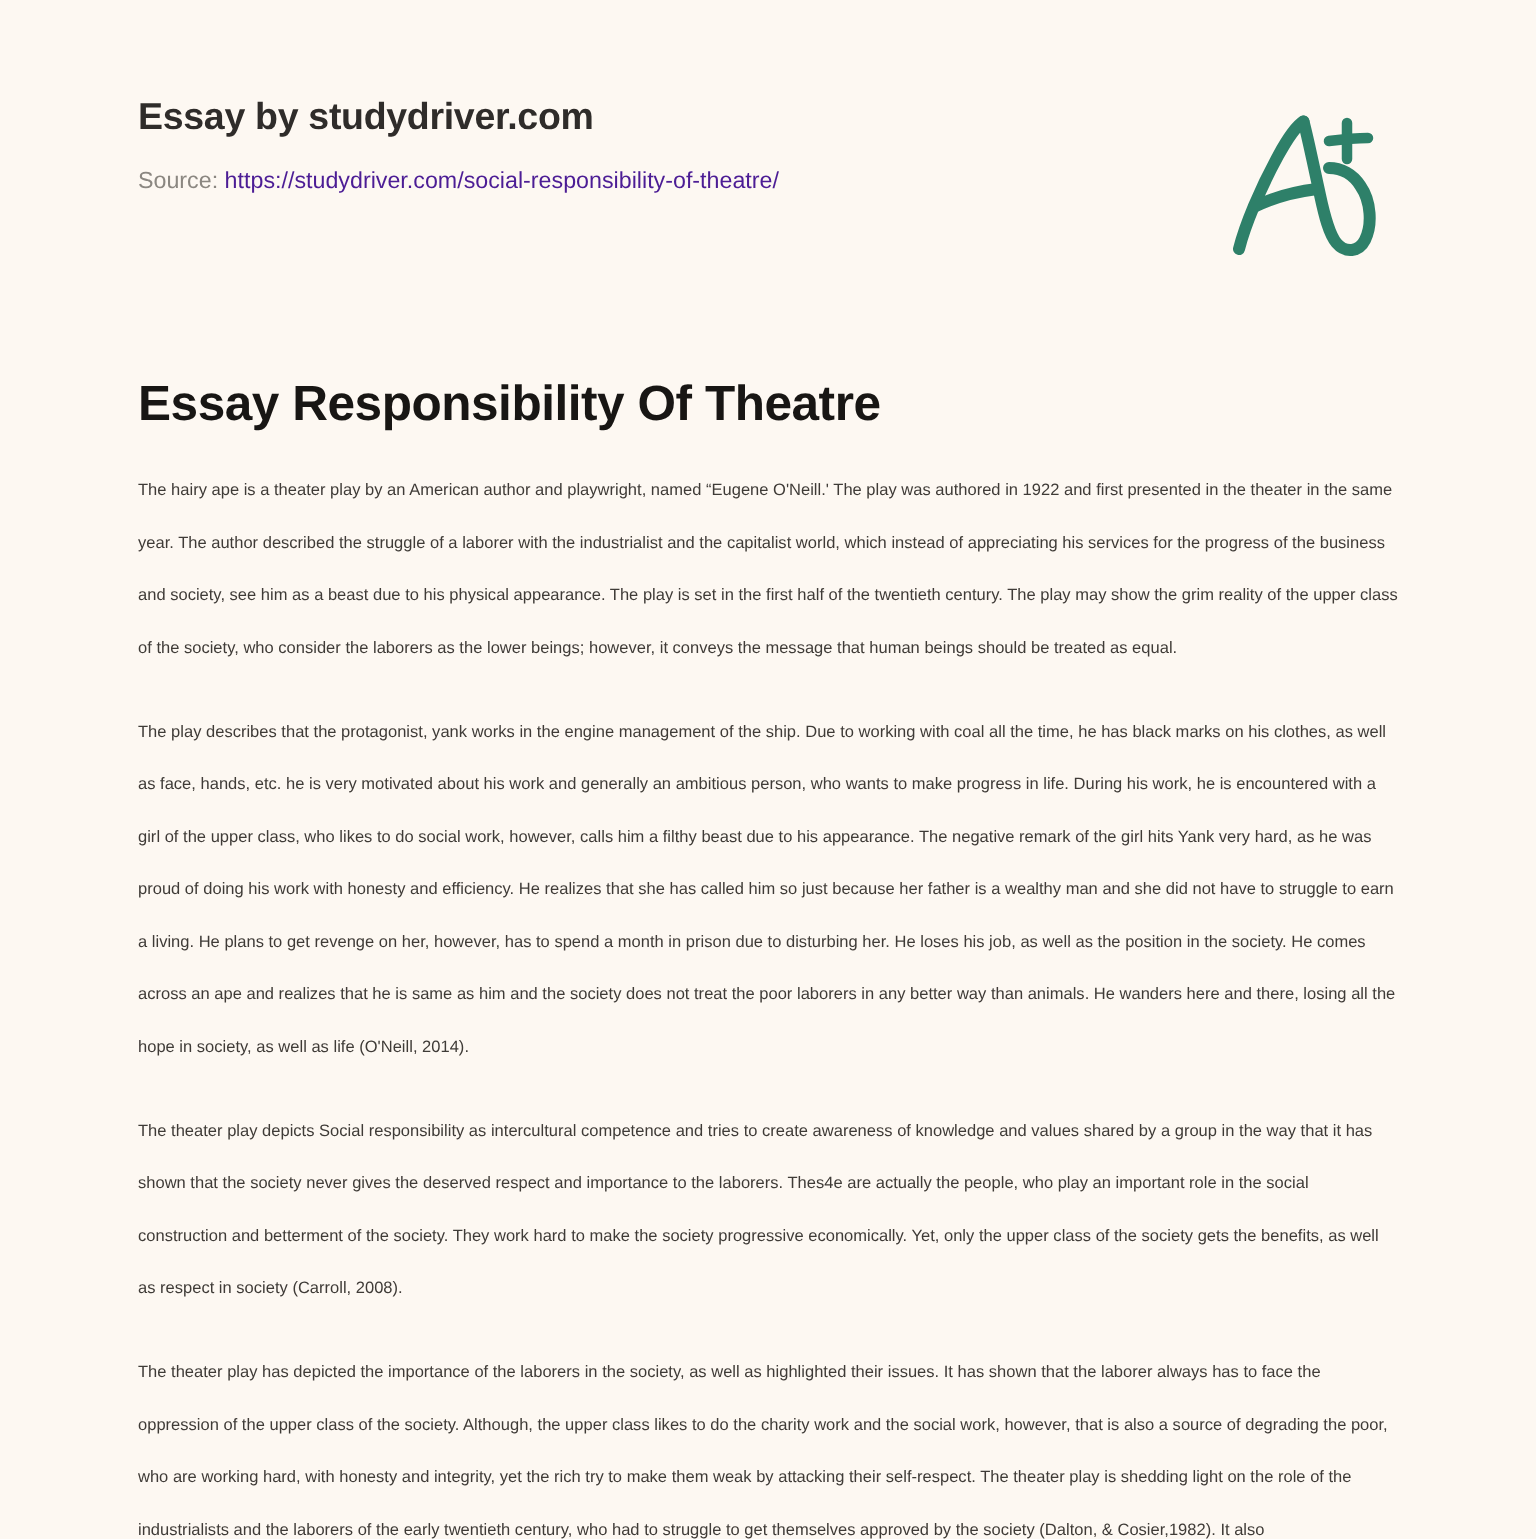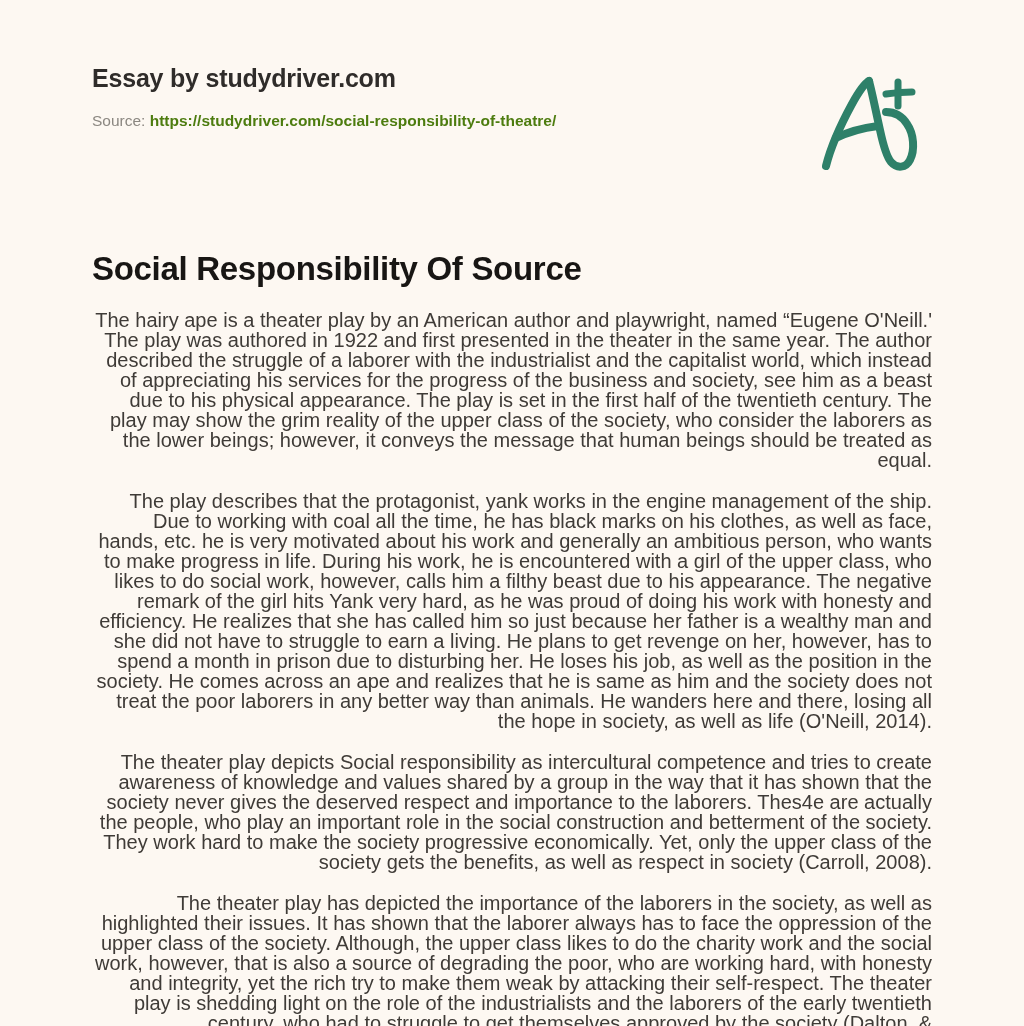--- a/index.html
+++ b/index.html
@@ -55,23 +55,22 @@
     color: #8b8781;
     white-space: nowrap;
   }
 
   .source-label {
     color: #8b8781;
     margin-top: 46px;
   }
 
   .source-url {
-    color: #4d7c0f;
+    color: #4c1d95;
     text-decoration: none;
-    font-weight: bold;
   }
 
   
   .logo {
     position: absolute;
     left: 806px;
     top: 68px;
     width: 130px;
     height: 110px;
   }
@@ -98,24 +97,24 @@
   
   .body-copy {
     position: absolute;
     left: 92px;
     top: 310px;
     width: 840px;
   }
 
   .body-copy p {
     margin: 0 0 21px 0;
-    font-size: 20px;
-    line-height: 20px;
+    font-size: 11px;
+    line-height: 35px;
     color: #3f3b37;
-    text-align: right;
+    text-align: left;
     letter-spacing: 0.01px;
   }
 </style>
 </head>
 <body>
 
 <div class="page">
 
   <div class="header">
 
@@ -140,21 +139,21 @@
           <path d="M30 70 C 42 64, 56 60, 72 58" stroke-width="8"></path>
 
           <path d="M92 14 C 92 22, 92 30, 92 38" stroke-width="7"></path>
 
           <path d="M80 26 C 88 25, 98 24, 106 24" stroke-width="7"></path>
         </g>
       </svg>
     </div>
   </div>
 
-  <h1 class="doc-title">Social Responsibility Of Source</h1>
+  <h1 class="doc-title">Essay Responsibility Of Theatre</h1>
 
   <div class="body-copy">
     <p>The hairy ape is a theater play by an American author and playwright, named “Eugene O'Neill.' The play was authored in 1922 and first presented in the theater in the same year. The author described the struggle of a laborer with the industrialist and the capitalist world, which instead of appreciating his services for the progress of the business and society, see him as a beast due to his physical appearance. The play is set in the first half of the twentieth century. The play may show the grim reality of the upper class of the society, who consider the laborers as the lower beings; however, it conveys the message that human beings should be treated as equal.</p>
     <p>The play describes that the protagonist, yank works in the engine management of the ship. Due to working with coal all the time, he has black marks on his clothes, as well as face, hands, etc. he is very motivated about his work and generally an ambitious person, who wants to make progress in life. During his work, he is encountered with a girl of the upper class, who likes to do social work, however, calls him a filthy beast due to his appearance. The negative remark of the girl hits Yank very hard, as he was proud of doing his work with honesty and efficiency. He realizes that she has called him so just because her father is a wealthy man and she did not have to struggle to earn a living. He plans to get revenge on her, however, has to spend a month in prison due to disturbing her. He loses his job, as well as the position in the society. He comes across an ape and realizes that he is same as him and the society does not treat the poor laborers in any better way than animals. He wanders here and there, losing all the hope in society, as well as life (O'Neill, 2014).</p>
     <p>The theater play depicts Social responsibility as intercultural competence and tries to create awareness of knowledge and values shared by a group in the way that it has shown that the society never gives the deserved respect and importance to the laborers. Thes4e are actually the people, who play an important role in the social construction and betterment of the society. They work hard to make the society progressive economically. Yet, only the upper class of the society gets the benefits, as well as respect in society (Carroll, 2008).</p>
     <p>The theater play has depicted the importance of the laborers in the society, as well as highlighted their issues. It has shown that the laborer always has to face the oppression of the upper class of the society. Although, the upper class likes to do the charity work and the social work, however, that is also a source of degrading the poor, who are working hard, with honesty and integrity, yet the rich try to make them weak by attacking their self-respect. The theater play is shedding light on the role of the industrialists and the laborers of the early twentieth century, who had to struggle to get themselves approved by the society (Dalton, &amp; Cosier,1982). It also</p>
   </div>
 
 </div>
 

